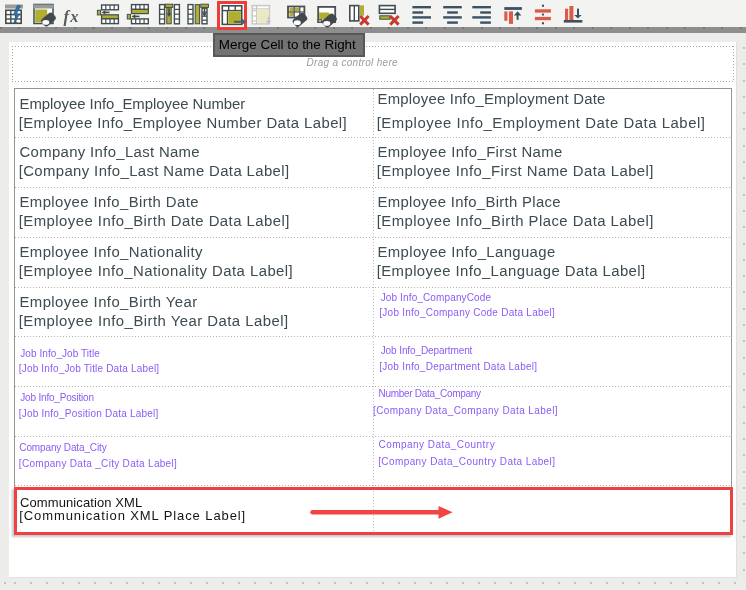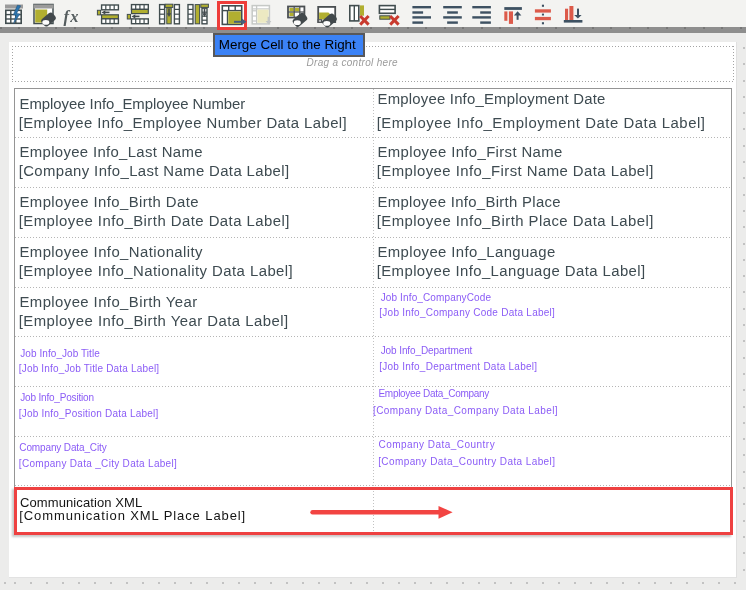--- a/index.html
+++ b/index.html
@@ -24,21 +24,21 @@
   background-image:repeating-linear-gradient(90deg,#b5b5b5 0 1px,transparent 1px 3px); }
 .coldiv { position:absolute; left:372.5px; top:88.5px; width:1px; height:444px;
   background-image:repeating-linear-gradient(180deg,#c2c2c2 0 1px,transparent 1px 3px); }
 .t { position:absolute; white-space:nowrap; }
 .emp { font-size:14.9px; color:#3e4b51; }
 .blk { font-size:10px; color:#8b5cf6; }
 .redt { font-size:13.0px; color:#141414; }
 .redbox { position:absolute; left:13.5px; top:486.5px; width:719px; height:48.2px;
   border:3px solid #ee4141; box-shadow:-2px 2px 2px rgba(110,110,110,.38); }
 .iconred { position:absolute; left:217.2px; top:1px; width:30px; height:29px; border:3px solid #ee3d39; background:#fdfdfd; }
-.tooltip { position:absolute; left:213.00px; top:32.5px; width:151.5px; height:24.5px; background:#3b82f6;
+.tooltip { position:absolute; left:213.00px; top:32.5px; width:151.5px; height:24.5px; background:#737373;
   border:2px solid #58585a; font-size:13.40px; color:#000; line-height:20.5px; padding-left:3.80px; z-index:10; white-space:nowrap; }
 .dotsb { position:absolute; left:0; top:582px; width:746px; height:2px;
   background:repeating-linear-gradient(90deg, #c2c2c2 0 2px, transparent 2px 16px);
   background-position-x:14px; }
 .dotsr { position:absolute; left:743px; top:40px; width:2px; height:538px;
   background:repeating-linear-gradient(180deg, #c2c2c2 0 2px, transparent 2px 16.3px);
   background-position-y:7px; }
 </style></head>
 <body>
 <div class="toolbar"></div>
@@ -55,21 +55,21 @@
 <div class="rowdiv" style="top:237.0px"></div>
 <div class="rowdiv" style="top:287.0px"></div>
 <div class="rowdiv" style="top:335.5px"></div>
 <div class="rowdiv" style="top:386.0px"></div>
 <div class="rowdiv" style="top:436.3px"></div>
 <div class="rowdiv" style="top:485.0px"></div>
 <div class="t emp" style="left:19.50px;top:95.70px;letter-spacing:-0.036px">Employee Info_Employee Number</div>
 <div class="t emp" style="left:18.70px;top:114.60px;letter-spacing:0.410px">[Employee Info_Employee Number Data Label]</div>
 <div class="t emp" style="left:377.50px;top:91px;letter-spacing:0.214px">Employee Info_Employment Date</div>
 <div class="t emp" style="left:376.70px;top:114.60px;letter-spacing:0.537px">[Employee Info_Employment Date Data Label]</div>
-<div class="t emp" style="left:19.50px;top:144.30px;letter-spacing:0.341px">Employee Info_Last Name</div>
+<div class="t emp" style="left:19.50px;top:144.30px;letter-spacing:0.341px">Company Info_Last Name</div>
 <div class="t emp" style="left:18.70px;top:163.40px;letter-spacing:0.380px">[Company Info_Last Name Data Label]</div>
 <div class="t emp" style="left:377.50px;top:144.30px;letter-spacing:0.370px">Employee Info_First Name</div>
 <div class="t emp" style="left:376.70px;top:163.40px;letter-spacing:0.447px">[Employee Info_First Name Data Label]</div>
 <div class="t emp" style="left:19.50px;top:193.60px;letter-spacing:0.404px">Employee Info_Birth Date</div>
 <div class="t emp" style="left:18.70px;top:212.90px;letter-spacing:0.461px">[Employee Info_Birth Date Data Label]</div>
 <div class="t emp" style="left:377.50px;top:193.60px;letter-spacing:0.317px">Employee Info_Birth Place</div>
 <div class="t emp" style="left:376.70px;top:212.90px;letter-spacing:0.454px">[Employee Info_Birth Place Data Label]</div>
 <div class="t emp" style="left:19.50px;top:244.00px;letter-spacing:0.417px">Employee Info_Nationality</div>
 <div class="t emp" style="left:18.70px;top:263.30px;letter-spacing:0.449px">[Employee Info_Nationality Data Label]</div>
 <div class="t emp" style="left:377.50px;top:244.00px;letter-spacing:0.381px">Employee Info_Language</div>
@@ -77,21 +77,21 @@
 <div class="t emp" style="left:19.50px;top:294.00px;letter-spacing:0.417px">Employee Info_Birth Year</div>
 <div class="t emp" style="left:18.70px;top:313.30px;letter-spacing:0.472px">[Employee Info_Birth Year Data Label]</div>
 <div class="t blk" style="left:380.70px;top:291.70px;letter-spacing:0.132px">Job Info_CompanyCode</div>
 <div class="t blk" style="left:379.30px;top:307.20px;letter-spacing:0.248px">[Job Info_Company Code Data Label]</div>
 <div class="t blk" style="left:20.30px;top:348.30px;letter-spacing:0.065px">Job Info_Job Title</div>
 <div class="t blk" style="left:18.80px;top:362.80px;letter-spacing:0.173px">[Job Info_Job Title Data Label]</div>
 <div class="t blk" style="left:380.70px;top:345.10px;letter-spacing:-0.094px">Job Info_Department</div>
 <div class="t blk" style="left:379.30px;top:360.50px;letter-spacing:0.245px">[Job Info_Department Data Label]</div>
 <div class="t blk" style="left:20.30px;top:392.30px;letter-spacing:-0.188px">Job Info_Position</div>
 <div class="t blk" style="left:18.80px;top:408.30px;letter-spacing:0.210px">[Job Info_Position Data Label]</div>
-<div class="t blk" style="left:378.50px;top:388.00px;letter-spacing:-0.295px">Employee Data_Company</div>
+<div class="t blk" style="left:378.50px;top:388.00px;letter-spacing:-0.295px">Number Data_Company</div>
 <div class="t blk" style="left:373px;top:404.60px;letter-spacing:0.400px">[Company Data_Company Data Label]</div>
 <div class="t blk" style="left:19.30px;top:442.30px;letter-spacing:-0.131px">Company Data_City</div>
 <div class="t blk" style="left:18.80px;top:457.80px;letter-spacing:0.300px">[Company Data _City Data Label]</div>
 <div class="t blk" style="left:378.50px;top:439.00px;letter-spacing:0.468px">Company Data_Country</div>
 <div class="t blk" style="left:378.20px;top:455.60px;letter-spacing:0.400px">[Company Data_Country Data Label]</div>
 <div class="t redt" style="left:20.00px;top:494.80px;letter-spacing:0.094px">Communication XML</div>
 <div class="t redt" style="left:19.30px;top:507.70px;letter-spacing:0.897px">[Communication XML Place Label]</div>
 <div class="redbox"></div>
 <svg style="position:absolute;left:0;top:0;z-index:5" width="746" height="590">
   <line x1="312.6" y1="512.3" x2="440" y2="512.3" stroke="#f24442" stroke-width="4.6" stroke-linecap="round"></line>

